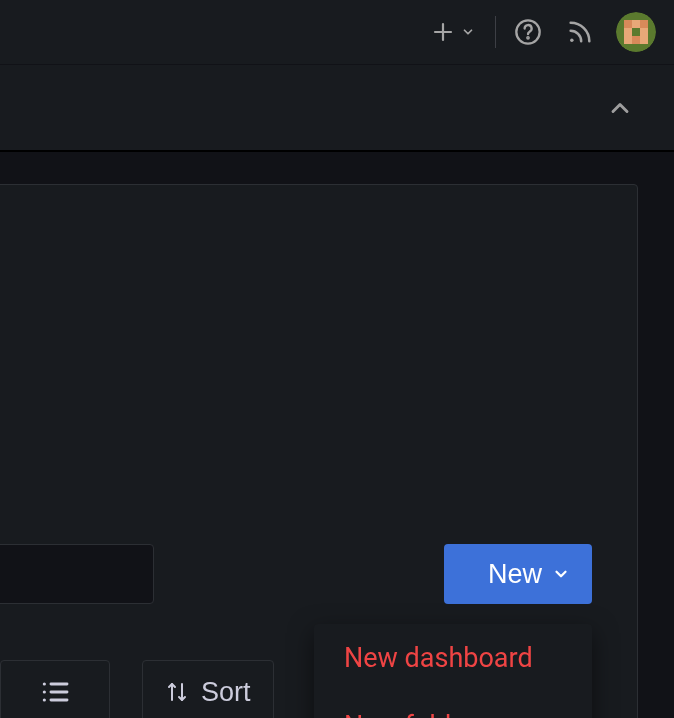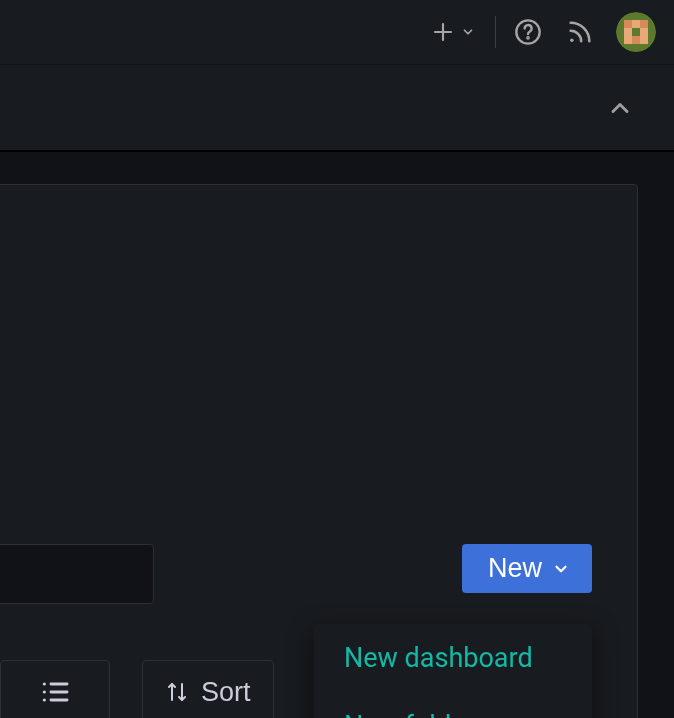--- a/index.html
+++ b/index.html
@@ -98,22 +98,22 @@
     width: 354px;
     background: #111217;
     border: 1px solid #2c2f34;
     border-radius: 4px;
     margin-left: -200px;
   }
   .new-btn {
     position: absolute;
     top: 390px;
     right: 82px;
-    height: 49px;
-    padding: 0 22px 0 26px;
+    height: 60px;
+    padding: 0 22px 0 44px;
     background: #3d71d9;
     color: #fff;
     border: none;
     border-radius: 4px;
     font-size: 27px;
     font-weight: 500;
     display: flex;
     align-items: center;
     gap: 10px;
     cursor: pointer;
@@ -167,21 +167,21 @@
     left: 314px;
     background: #181b1f;
     border-radius: 4px;
     box-shadow: 0 8px 24px rgba(0,0,0,0.5);
     overflow: hidden;
     z-index: 10;
   }
   .dropdown-item {
     padding: 18px 30px;
     font-size: 27px;
-    color: #14b8a6;
+    color: #ef4444;
     cursor: pointer;
   }
 
   svg { display: block; }
 </style>
 </head>
 <body>
 
 <div class="topbar">
   <div class="item plus-group">

